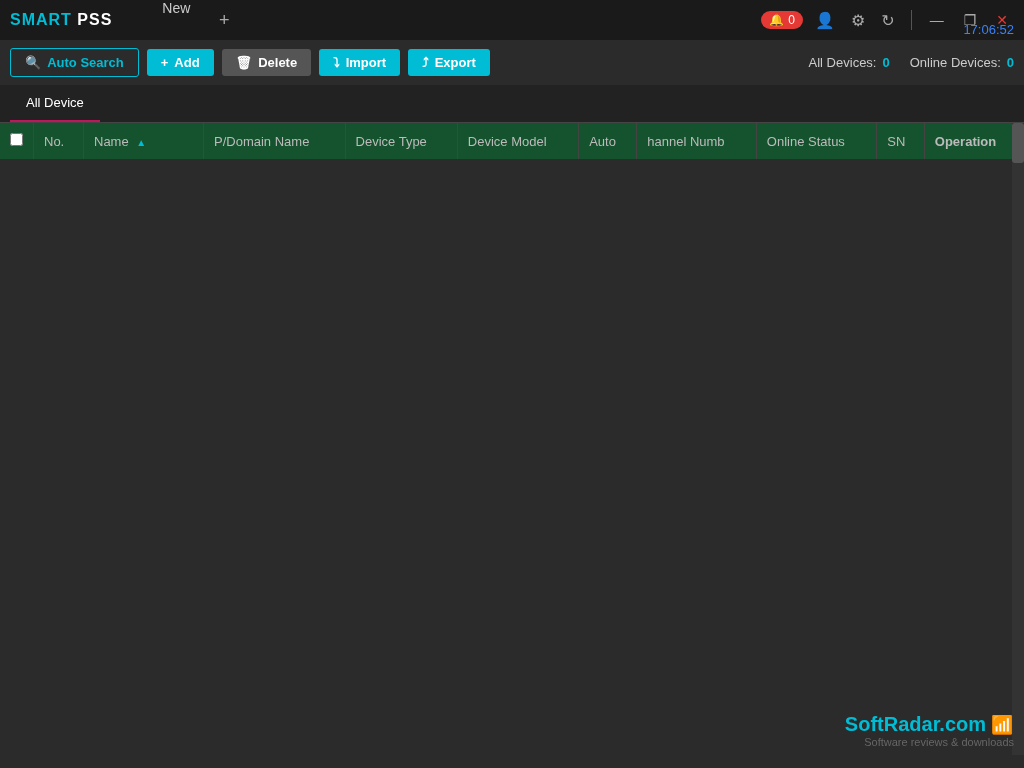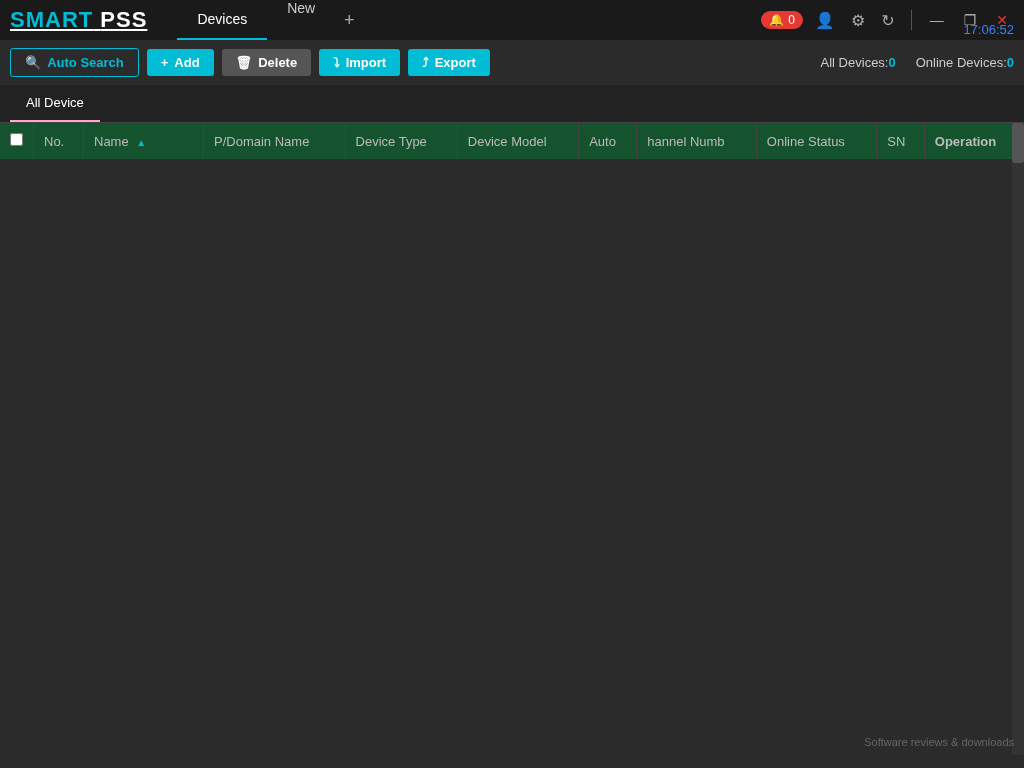--- a/index.html
+++ b/index.html
@@ -19,24 +19,23 @@
       display: flex;
       align-items: center;
       background: #1a1a1a;
       height: 40px;
       padding: 0 10px;
       position: relative;
     }
 
     #app-logo {
       color: #fff;
-      font-size: 22px;
+      font-size: 16px;
       font-weight: bold;
       letter-spacing: 1px;
-      text-decoration: underline;
     }
 
     #app-logo span {
       color: #00bcd4;
     }
 
     #nav-tabs {
       display: flex;
       margin-left: 30px;
       align-items: center;
@@ -175,21 +174,21 @@
       display: flex;
       align-items: center;
       gap: 20px;
       color: #ccc;
       font-size: 13px;
     }
 
     .stat-item {
       display: flex;
       align-items: flex-start;
-      gap: 0;
+      gap: 6px;
     }
 
     .stat-count {
       color: #00bcd4;
       font-weight: bold;
     }
 
     
     #device-tabs {
       background: #222;
@@ -201,21 +200,21 @@
     .device-tab {
       padding: 10px 16px;
       color: #ccc;
       cursor: pointer;
       font-size: 13px;
       border-bottom: 2px solid transparent;
     }
 
     .device-tab.active {
       color: #fff;
-      border-bottom: 2px solid #f9a8d4;
+      border-bottom: 2px solid #be185d;
     }
 
     
     #device-table-container {
       background: #2b2b2b;
       flex: 1;
       overflow: auto;
     }
 
     #device-table {
@@ -332,23 +331,20 @@
 </head>
 <body>
 
 <div id="title-bar">
   <div id="app-logo">
     <span>SMART</span>
     <span style="color:#fff">PSS</span>
   </div>
 
   <div id="nav-tabs">
-    <div class="nav-tab active">
-      <span>Devices</span>
-    </div>
     <div class="nav-tab-new">
       <span>New</span>
     </div>
     <div class="nav-add-btn">
       <span>+</span>
     </div>
   </div>
 
   <div id="title-bar-right">
     <div class="alert-badge">
@@ -452,14 +448,18 @@
       </tbody>
     </table>
   </div>
 
   <div id="scrollbar-track">
     <div id="scrollbar-thumb"></div>
   </div>
 </div>
 
 <div id="watermark">
+  <div class="site-name">
+    <span>SoftRadar</span><span style="color:#00bcd4">.com</span>
+    <span class="wifi-icon">📶</span>
+  </div>
   <div class="tagline">Software reviews &amp; downloads</div>
 </div>
 
 </body></html>

